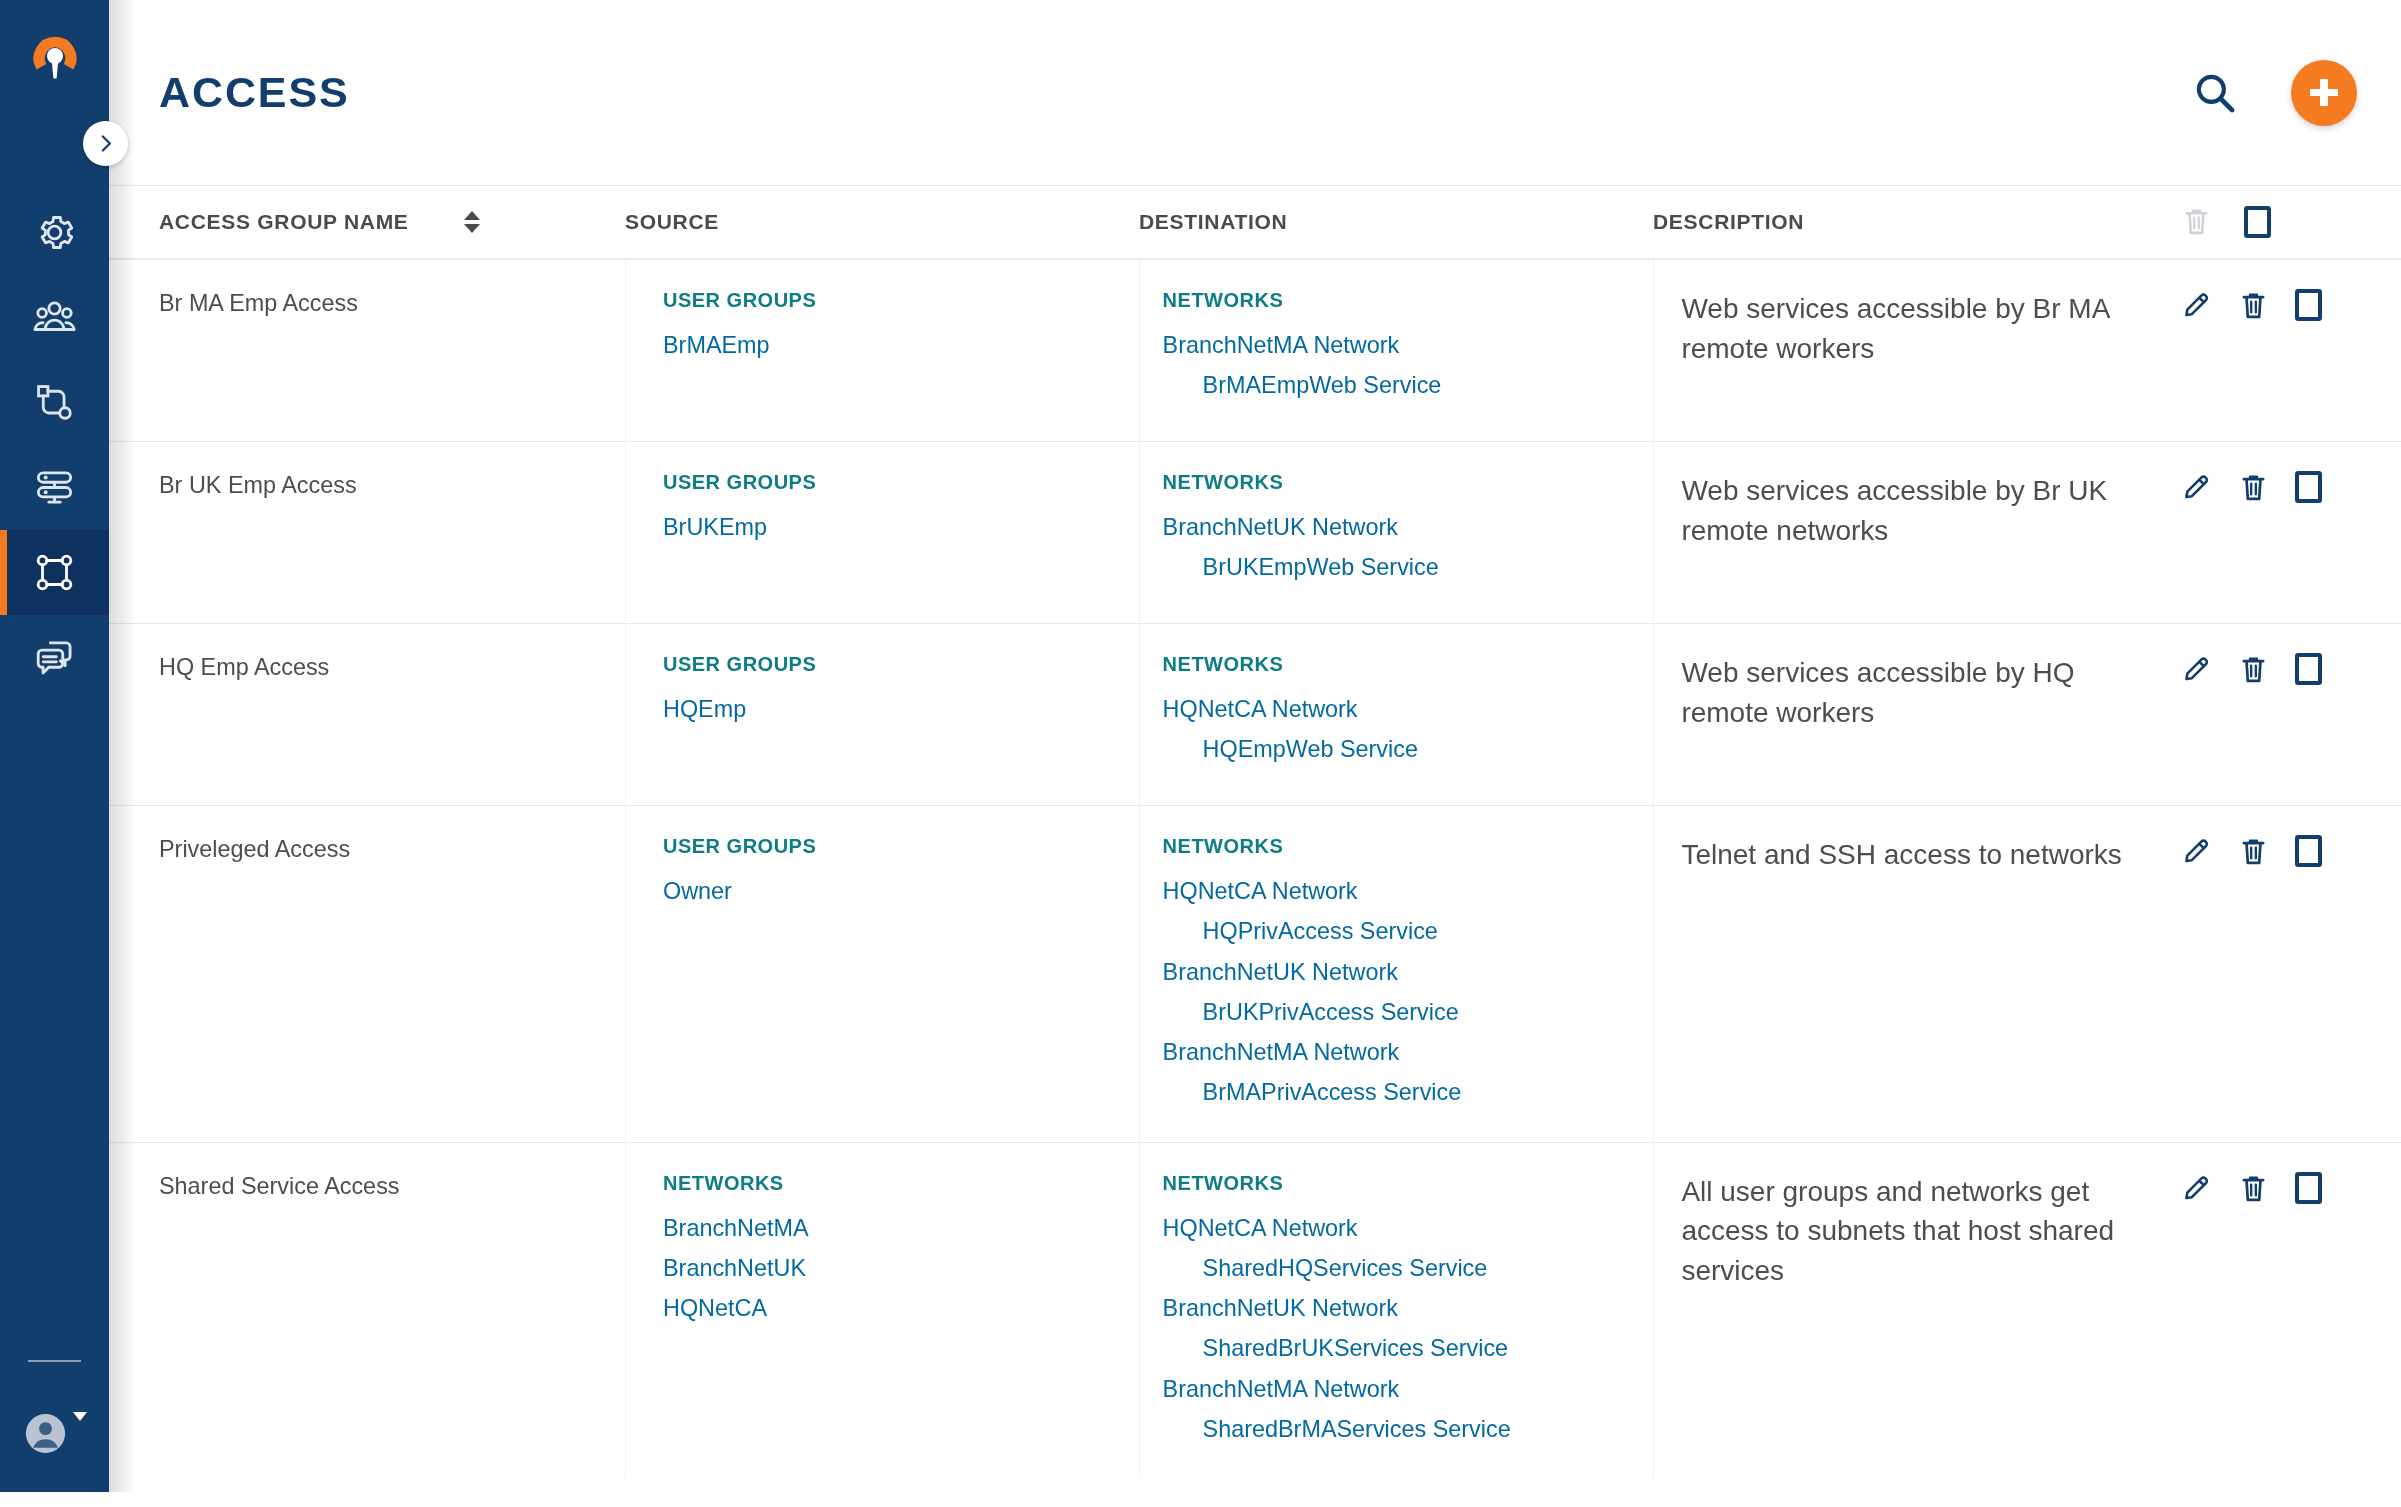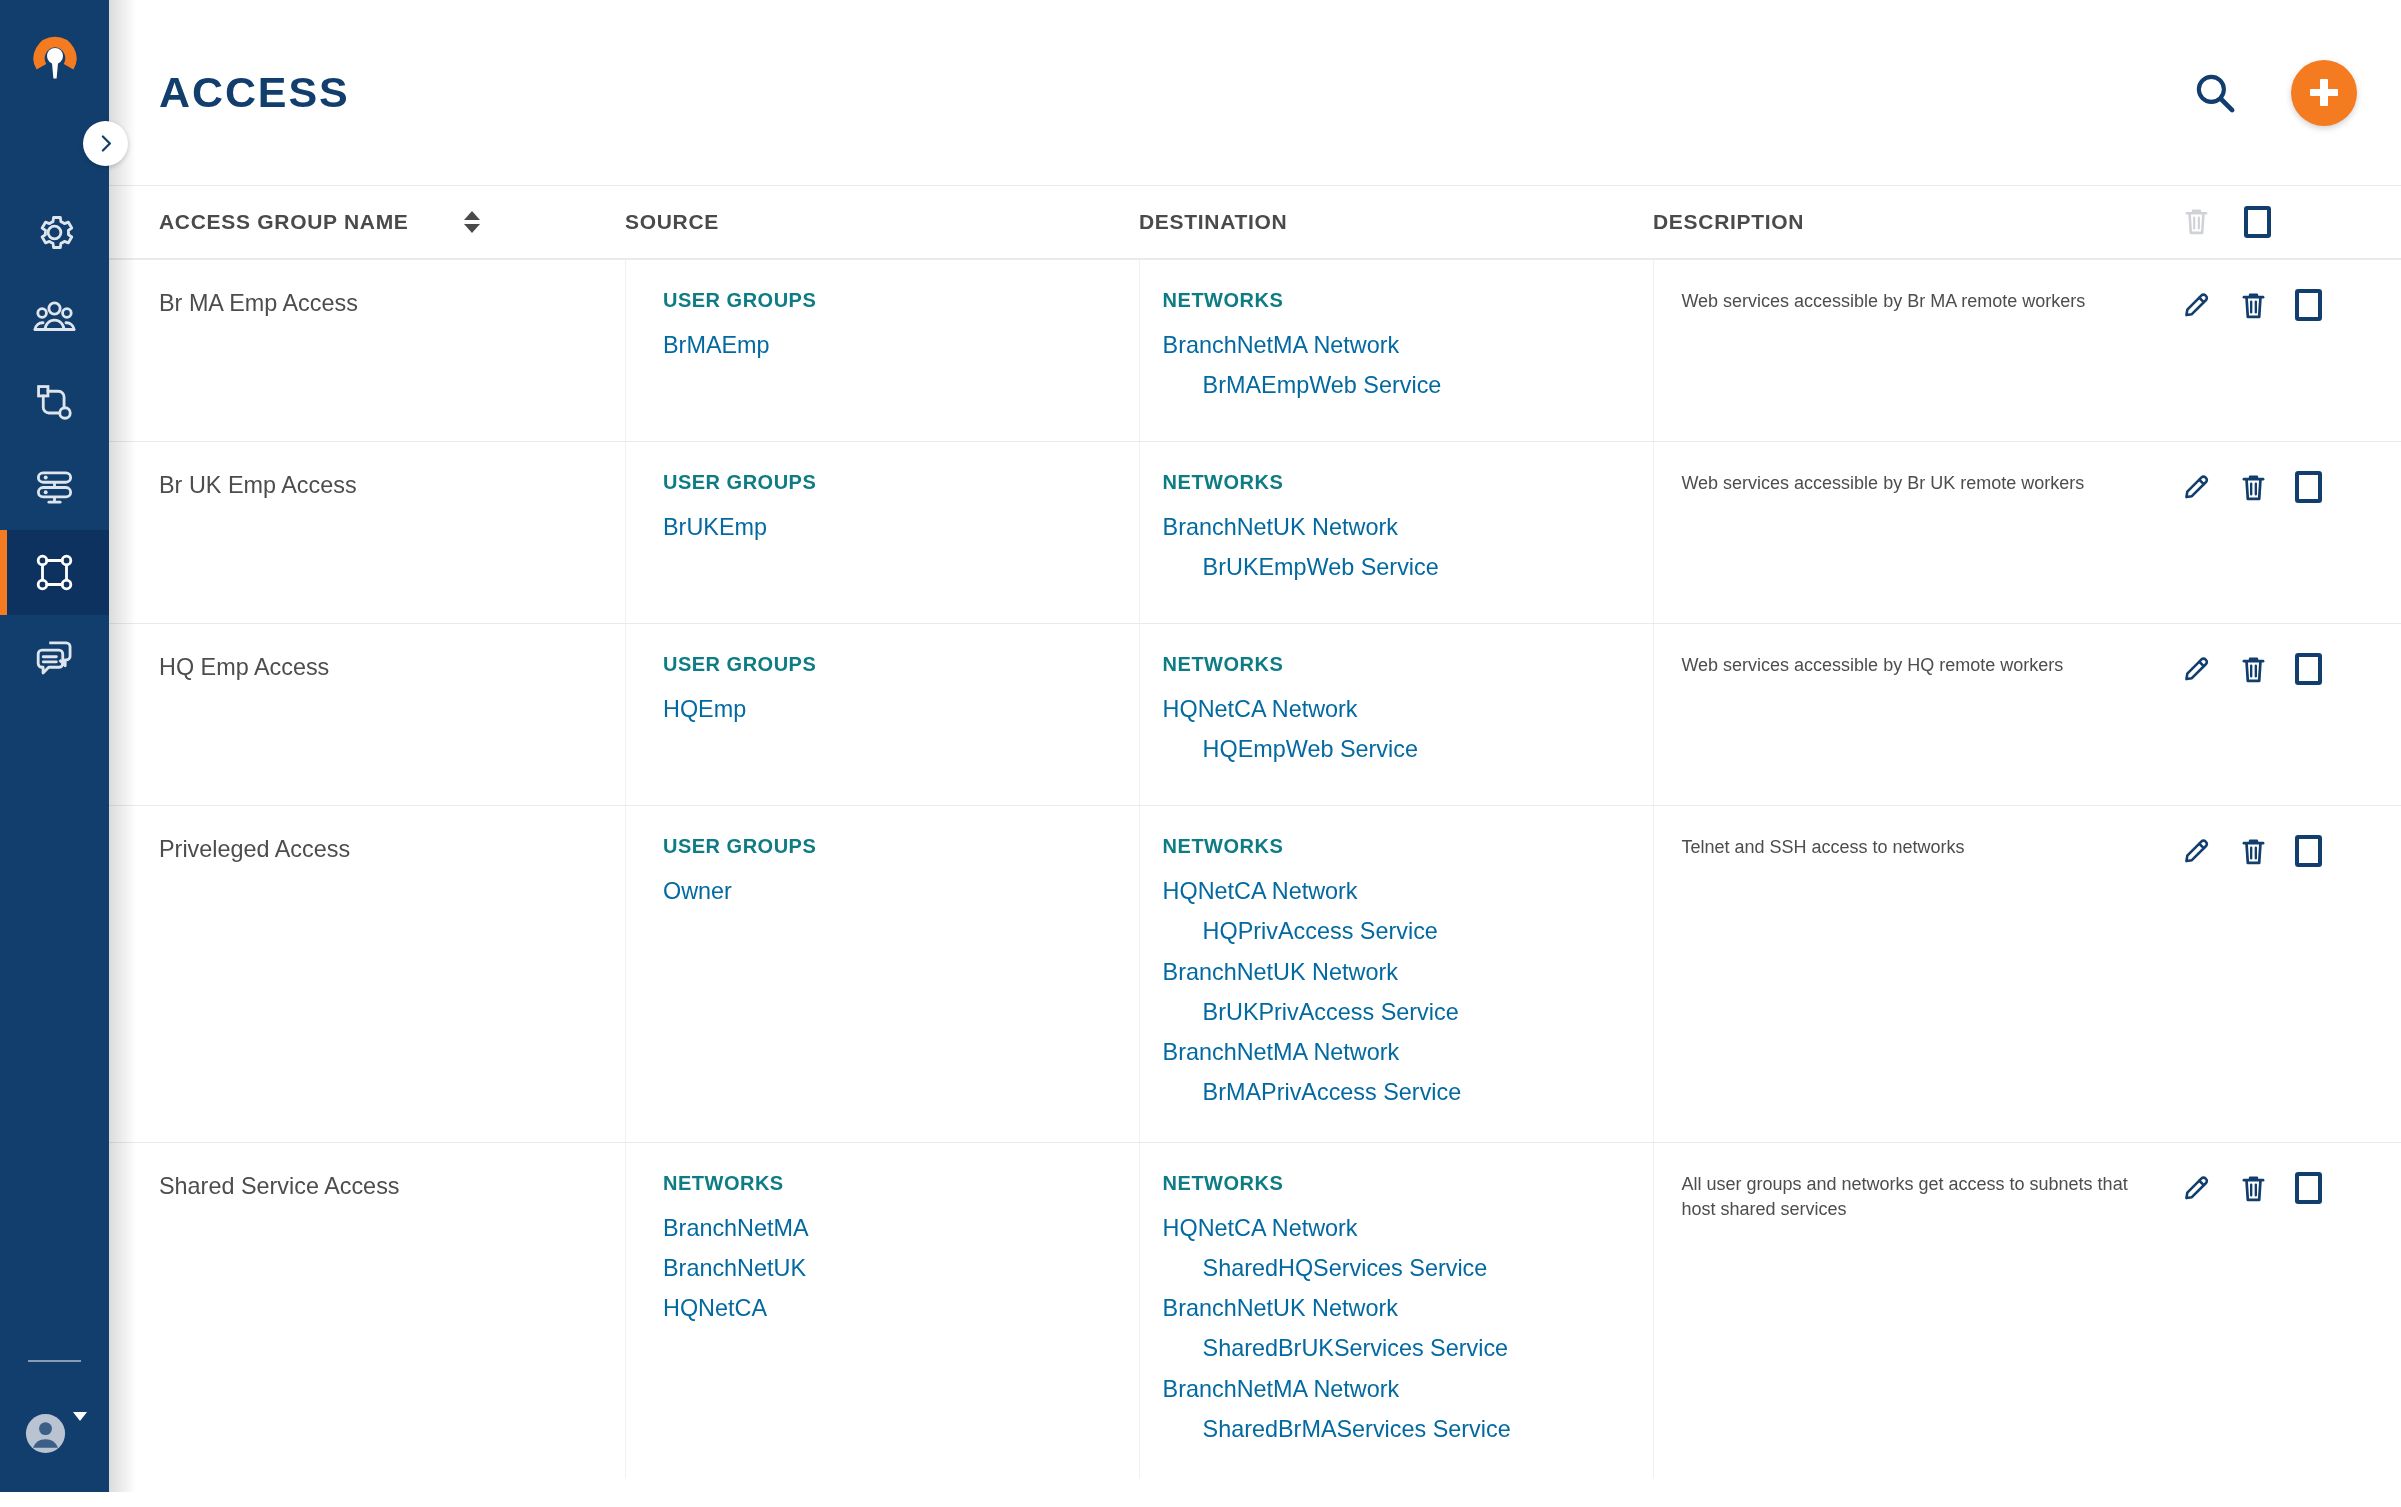--- a/index.html
+++ b/index.html
@@ -227,21 +227,21 @@
     letter-spacing: 0.5px;
     margin-bottom: 13px;
   }
   .entry {
     font-size: 23.4px;
     color: #0369a1;
     line-height: 1.72;
   }
   .entry.child { padding-left: 40px; }
   .cell-desc {
-    font-size: 18px;
+    font-size: 28px;
     color: #4d4d4d;
     line-height: 1.42;
   }
 
   .icon-btn { cursor: pointer; display: flex; align-items: center; justify-content: center; }
   .chk {
     width: 27.4px; height: 32px;
     border: 4px solid #123E6E;
     border-radius: 3.2px;
     cursor: pointer;
@@ -448,21 +448,21 @@
               </div>
     </div>
     <div class="col col-dest">
       <div class="group-label">NETWORKS</div>
       <div class="entries">
                 <div class="entry">BranchNetUK Network</div>
                 <div class="entry child">BrUKEmpWeb Service</div>
               </div>
     </div>
     <div class="col col-desc">
-      <div class="cell-desc">Web services accessible by Br UK remote workers</div>
+      <div class="cell-desc">Web services accessible by Br UK remote networks</div>
     </div>
     <div class="col col-act">
       <span class="icon-btn">
         <svg width="31" height="32" viewBox="0 0 24 24">
           <path d="M4.2 19.8 4.9 15.6 15.9 4.6a2.1 2.1 0 0 1 3 0l.5.5a2.1 2.1 0 0 1 0 3L8.4 19.1z" fill="none" stroke="#123E6E" stroke-width="2" stroke-linejoin="round"></path>
           <path d="M14.2 6.4 17.6 9.8" stroke="#123E6E" stroke-width="2" stroke-linecap="round"></path>
         </svg>
       </span>
       <span class="icon-btn">
         <svg width="31" height="34" viewBox="0 0 24 26">

